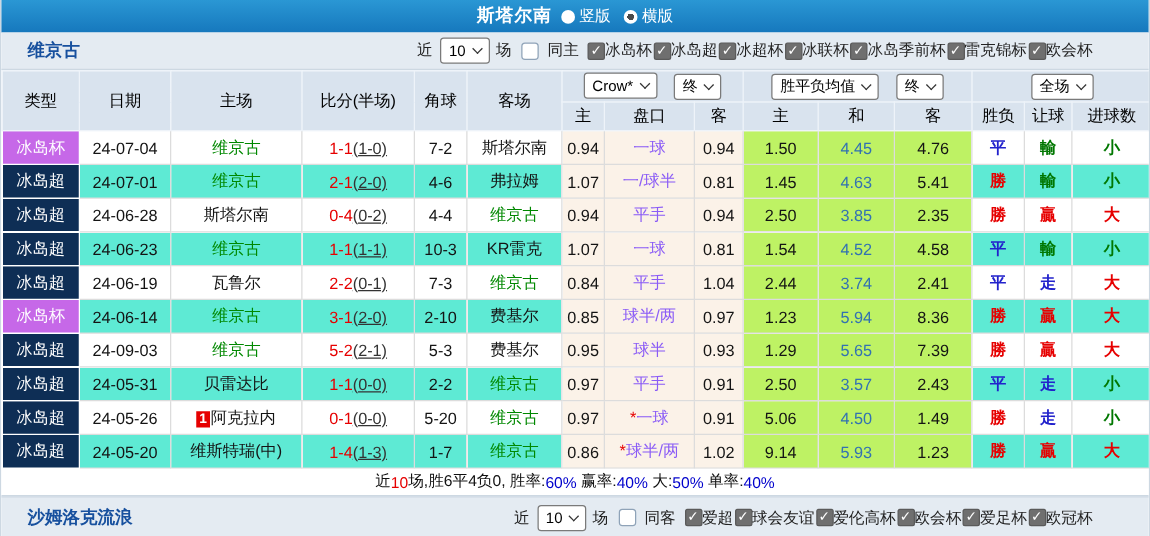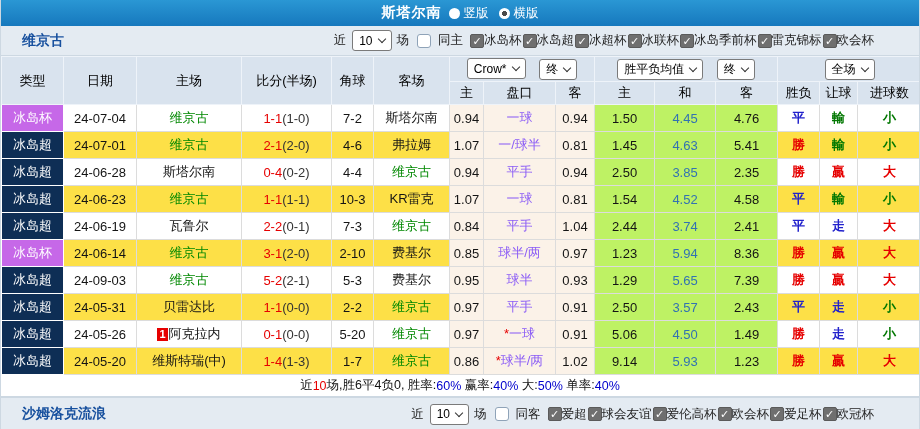--- a/index.html
+++ b/index.html
@@ -24,31 +24,31 @@
   .cb.on{width:14px;height:14px;border-radius:2px;background:#6f6f6f;border:1px solid #5a5a5a;color:#fff;font-size:11px;line-height:12px;text-align:center;font-weight:bold;}
   .cb.off{width:14px;height:14px;border-radius:3px;background:#fff;border:1px solid #8fa3b8;margin:0 7px;}
   .ctl-label{margin-right:1px;}
   .gap{width:6px;display:inline-block;}
   
   table{border-collapse:collapse;width:920px;table-layout:fixed;}
   thead th{background:#d9e3ee;font-weight:normal;border:1px solid #eef3f9;font-size:13px;color:#000;padding:0;}
   thead tr.selrow th{height:24px;}
   thead tr.namerow th{height:22px;}
   tbody td{border:1px solid #dcdcdc;height:26px;text-align:center;font-size:13px;color:#141414;padding:0;overflow:hidden;white-space:nowrap;}
-  tr.even td.plain{background:#fde047;}
+  tr.even td.plain{background:#5eead4;}
   td.plain{background:#fff;}
   td.type{color:#fff;border:1px solid #fff;font-size:13px;}
   td.t-cup{background:#c668e8;}
   td.t-league{background:#0e2e55;}
   td.cream{background:#fbf2e8;}
   td.lblue{background:#bef264;}
   .c-r{color:#e60000;}
   .c-b{color:#2222cc;}
   .c-g{color:#007700;}
-  .half{color:#333;}
+  .half{color:#333;text-decoration:underline;}
   .hc{color:#8b5cf6;}
   .avg-d{color:#3272b2;}
   .self{color:#008800;}
   .badge{display:inline-block;background:#e60000;color:#fff;font-size:11px;line-height:13px;padding:0 2px;margin-right:1px;font-weight:bold;}
   .res{font-weight:bold;}
   
   .summary{height:21px;border-bottom:1px solid #cdd8e2;display:flex;align-items:center;justify-content:center;font-size:12.5px;background:#fff;white-space:pre;}
 </style>
 </head>
 <body>

